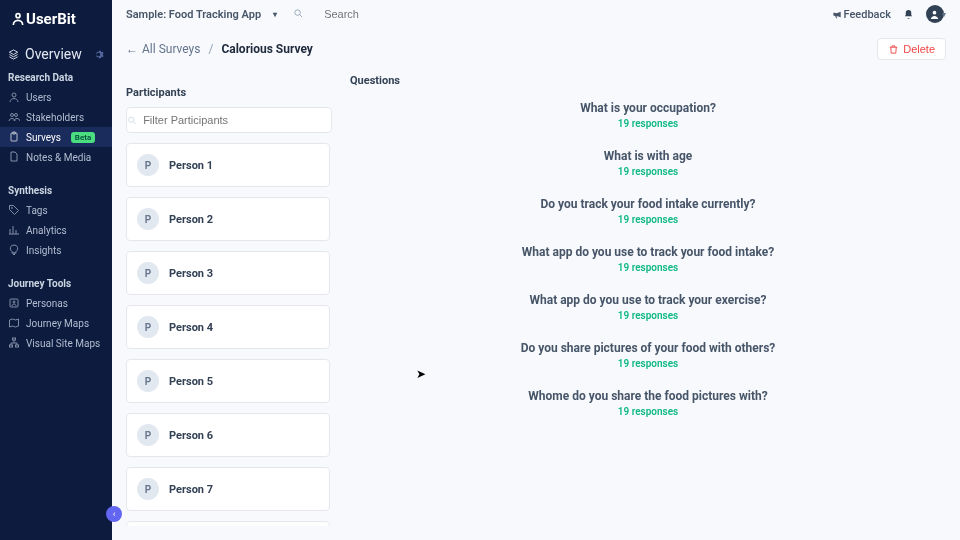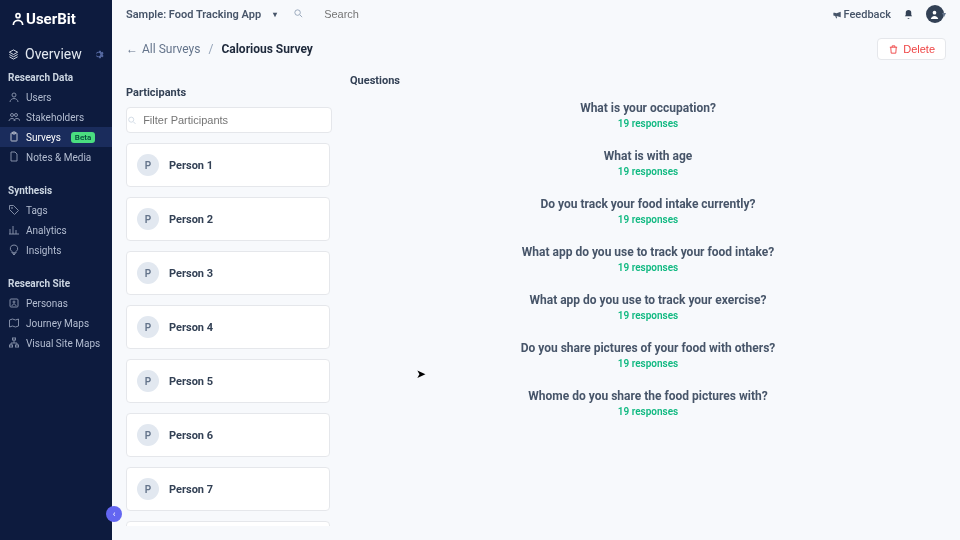--- a/index.html
+++ b/index.html
@@ -344,21 +344,21 @@
           <div class="nav-item">
             <span class="icon">
               <svg viewBox="0 0 24 24" fill="none" stroke="currentColor" stroke-width="2">
                 <path d="M9 18h6M10 21h4M12 2a7 7 0 00-4 13v3h8v-3a7 7 0 00-4-13z"></path>
               </svg>
             </span>
             <span>Insights</span>
           </div>
         </div>
         <div class="section-block">
-          <div class="section-title">Research Site</div>
+          <div class="section-title">Journey Tools</div>
           <div class="nav-item">
             <span class="icon">
               <svg viewBox="0 0 24 24" fill="none" stroke="currentColor" stroke-width="2">
                 <rect x="4" y="4" width="16" height="16" rx="2"></rect>
                 <circle cx="12" cy="10" r="2"></circle>
                 <path d="M8 18c0-2 2-4 4-4s4 2 4 4"></path>
               </svg>
             </span>
             <span>Personas</span>
           </div>

